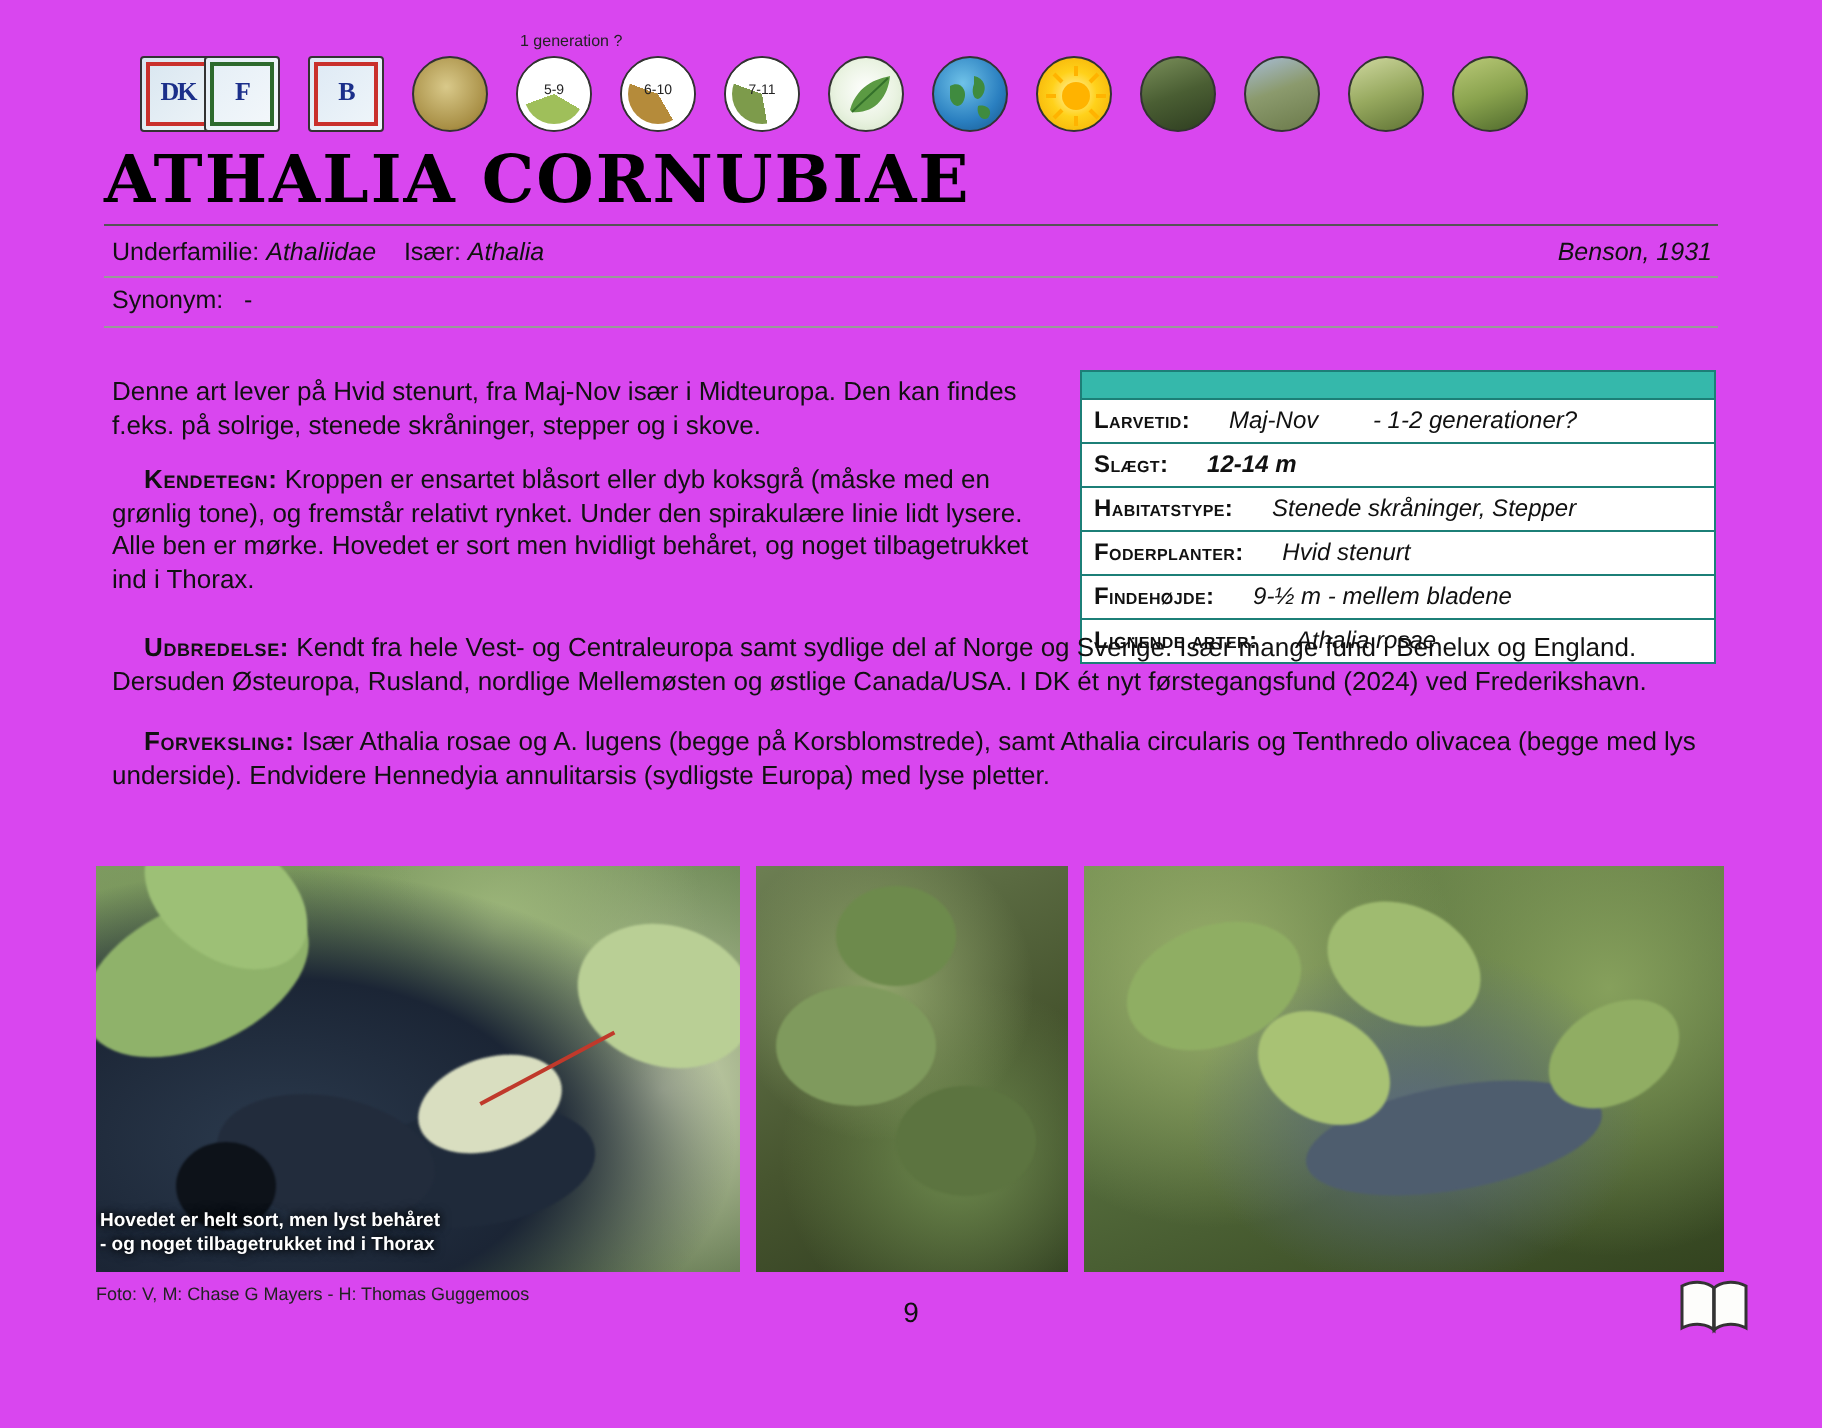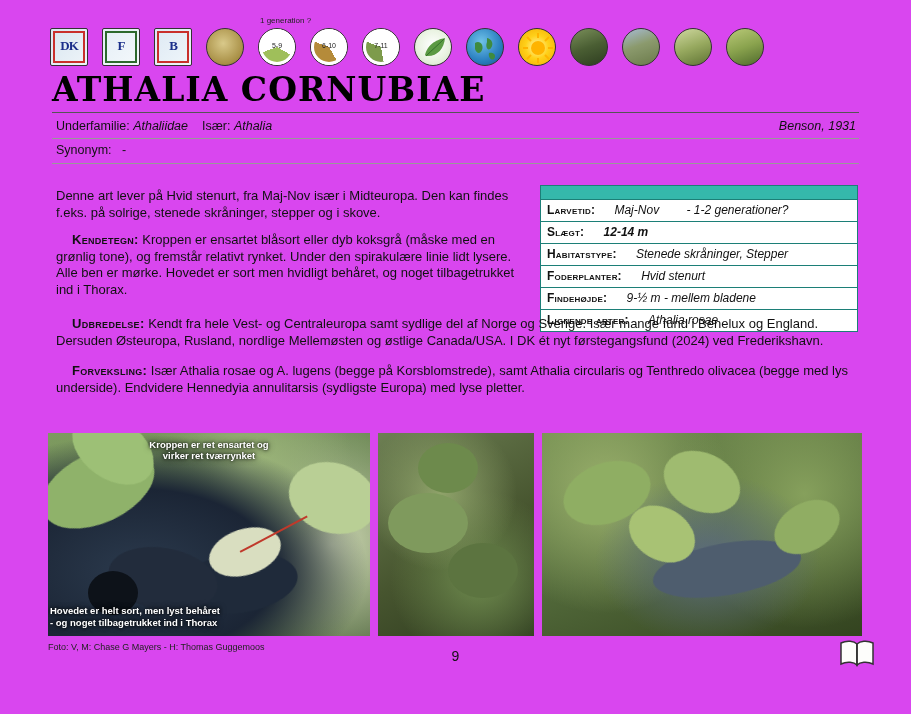--- a/index.html
+++ b/index.html
@@ -54,21 +54,21 @@
   }
   .gen-note {
     position: absolute;
     top: 0px;
     left: 210px;
     font-size: 8px;
     color: #222;
   }
 
   
-  .flag-dk { background: linear-gradient(135deg,#d8e6f0 0%, #eef4f8 100%); }
+  .flag-dk { background: linear-gradient(135deg,#d8e6f0 0%, #eef4f8 100%); margin-left: 20px; }
   .flag-f  { background: linear-gradient(135deg,#e4eef6 0%, #f4f8fb 100%); }
   .flag-b  { background: linear-gradient(135deg,#dde9f4 0%, #f0f6fa 100%); }
   .letters {
     position: absolute;
     width: 100%;
     top: 9px;
     text-align: center;
     font-weight: bold;
     font-size: 13px;
     letter-spacing: -1px;
@@ -457,22 +457,20 @@
 
     <div class="photo photo1">
       <div class="blob" style="left:-10px;top:20px;width:120px;height:70px;background:#8fb26a;transform:rotate(-25deg);"></div>
       <div class="blob" style="left:20px;top:-14px;width:90px;height:60px;background:#9dc076;transform:rotate(35deg);"></div>
       <div class="blob" style="left:130px;top:120px;width:120px;height:60px;background:#1f2a3a;transform:rotate(-8deg);"></div>
       <div class="blob" style="left:60px;top:115px;width:110px;height:62px;background:#222c3c;transform:rotate(10deg);"></div>
       <div class="blob" style="left:40px;top:138px;width:50px;height:44px;background:#0d1219;"></div>
       <div class="blob" style="left:160px;top:96px;width:74px;height:46px;background:#d9dec0;transform:rotate(-18deg);"></div>
       <div class="blob" style="left:240px;top:30px;width:90px;height:70px;background:#b9cf95;transform:rotate(18deg);"></div>
       <div class="arrow" style="left:192px;top:118px;width:76px;transform:rotate(-28deg);"></div>
-      <div class="caption cap-top-c" style="white-space:pre-line;">Kroppen er ret ensartet og
-virker ret tværrynket</div>
       <div class="caption cap-bl" style="white-space:pre-line;">Hovedet er helt sort, men lyst behåret
 - og noget tilbagetrukket ind i Thorax</div>
     </div>
 
     <div class="photo photo2">
       <div class="blob" style="left:10px;top:60px;width:80px;height:60px;background:#7f9a5d;"></div>
       <div class="blob" style="left:70px;top:110px;width:70px;height:55px;background:#5c7440;"></div>
       <div class="blob" style="left:40px;top:10px;width:60px;height:50px;background:#6d8a4c;"></div>
     </div>
 

